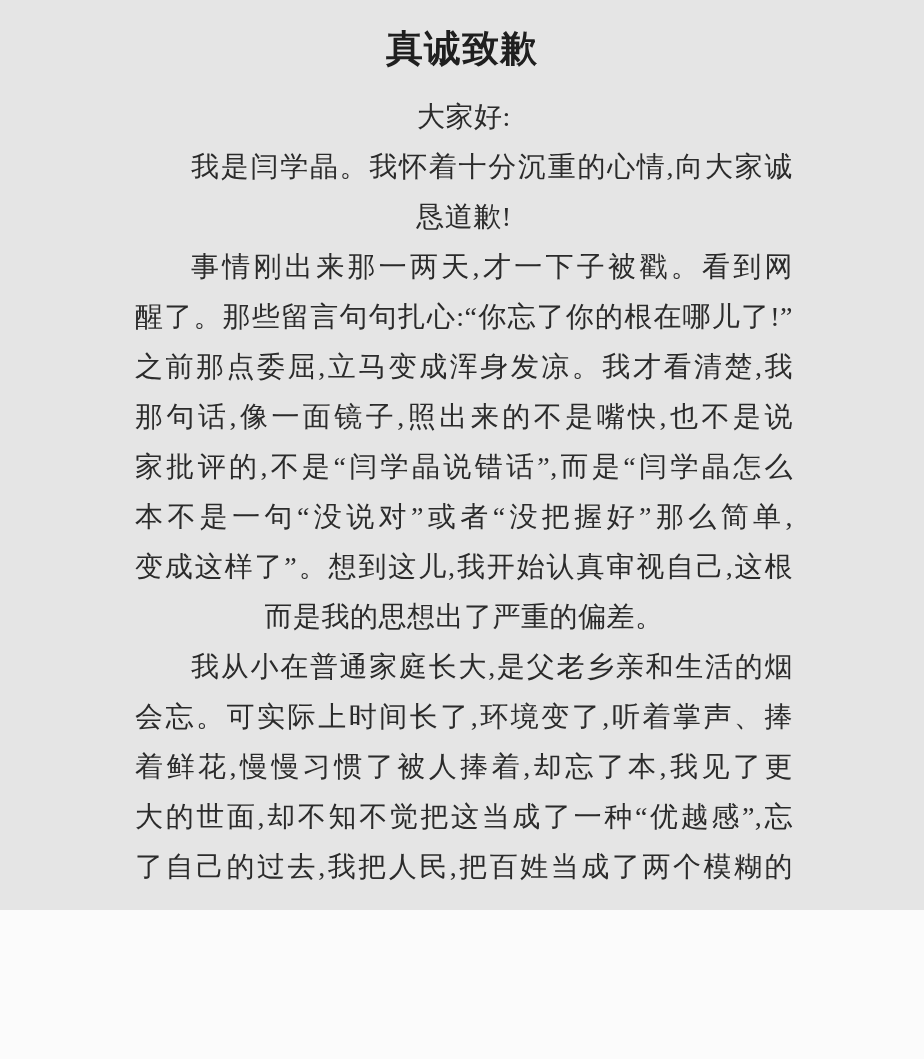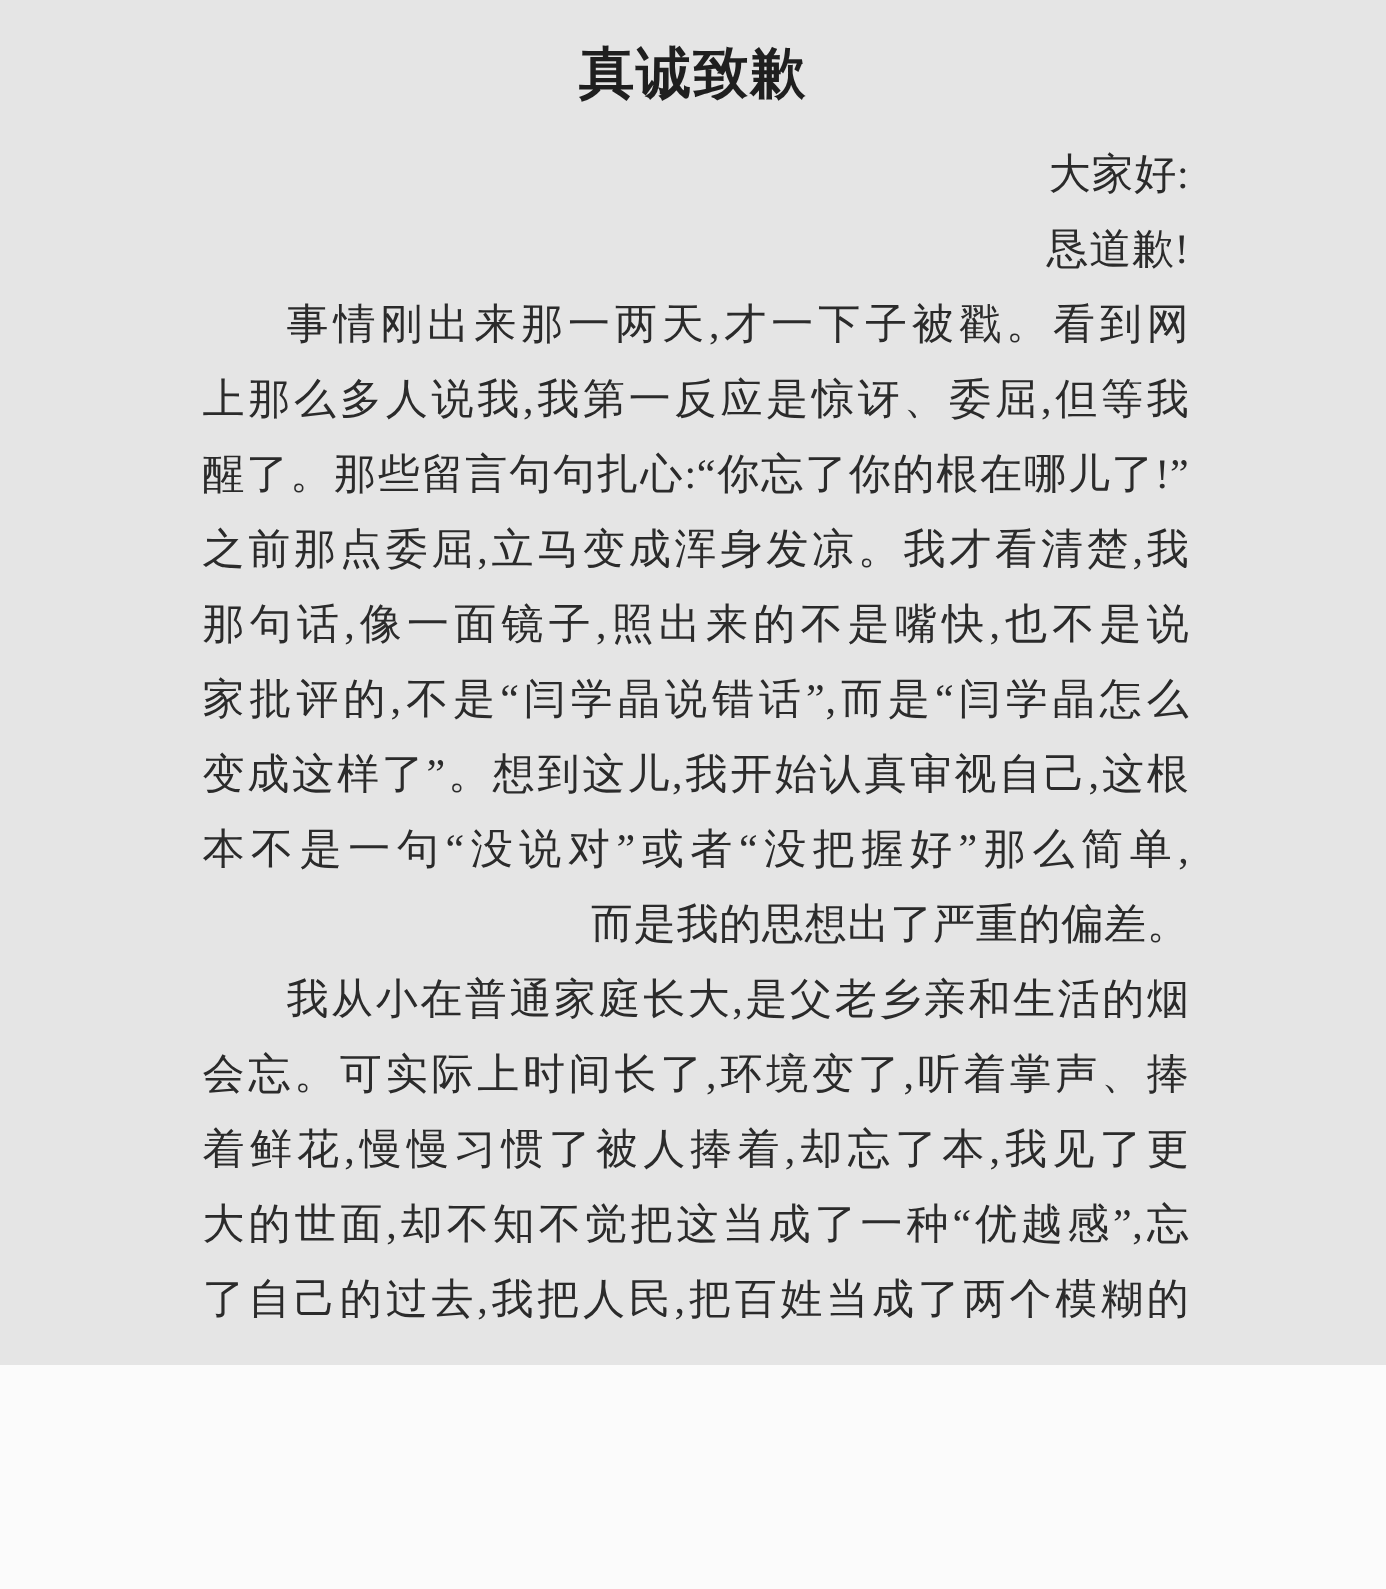--- a/index.html
+++ b/index.html
@@ -36,49 +36,49 @@
     position: absolute;
     top: 92px;
     left: 135px;
     width: 658px;
     color: #2b2b2b;
     font-size: 28px;
   }
   .line {
     height: 50px;
     line-height: 50px;
-    text-align: right;
+    text-align: center;
     letter-spacing: 0.5px;
   }
   .line.fill {
     text-align: justify;
     text-align-last: justify;
   }
   .line.indent {
     text-indent: 56px;
   }
 </style>
 </head>
 <body>
 
 <div class="page">
   <h1 class="title">真诚致歉</h1>
 
   <div class="letter-body">
 
   <div class="line">大家好:</div>
+      <div class="line indent fill">我是闫学晶。我怀着十分沉重的心情,向大家诚</div>
       <div class="line">恳道歉!</div>
       <div class="line indent fill">事情刚出来那一两天,才一下子被戳。看到网</div>
-      <div class="line fill">上那么多人说我,我第一反应是惊讶、委屈,但等我</div>
       <div class="line fill">醒了。那些留言句句扎心:“你忘了你的根在哪儿了!”</div>
       <div class="line fill">之前那点委屈,立马变成浑身发凉。我才看清楚,我</div>
       <div class="line fill">那句话,像一面镜子,照出来的不是嘴快,也不是说</div>
       <div class="line fill">家批评的,不是“闫学晶说错话”,而是“闫学晶怎么</div>
+      <div class="line fill">本不是一句“没说对”或者“没把握好”那么简单,</div>
       <div class="line fill">变成这样了”。想到这儿,我开始认真审视自己,这根</div>
-      <div class="line fill">本不是一句“没说对”或者“没把握好”那么简单,</div>
       <div class="line">而是我的思想出了严重的偏差。</div>
       <div class="line indent fill">我从小在普通家庭长大,是父老乡亲和生活的烟</div>
       <div class="line fill">会忘。可实际上时间长了,环境变了,听着掌声、捧</div>
       <div class="line fill">着鲜花,慢慢习惯了被人捧着,却忘了本,我见了更</div>
       <div class="line fill">大的世面,却不知不觉把这当成了一种“优越感”,忘</div>
       <div class="line fill">了自己的过去,我把人民,把百姓当成了两个模糊的</div>
     </div>
 </div>
 
 </body></html>

